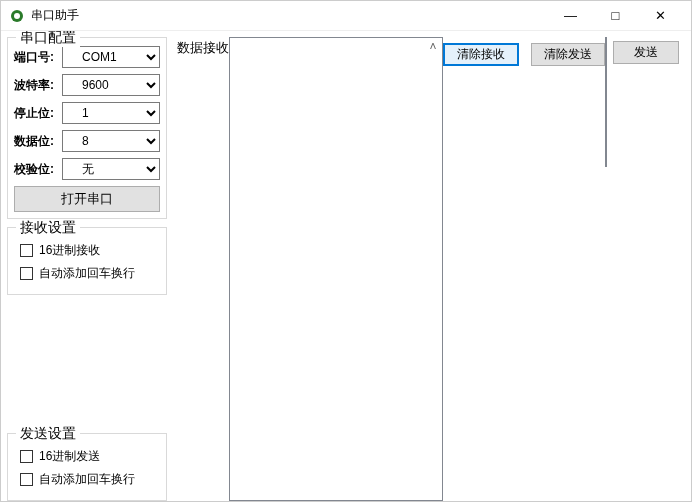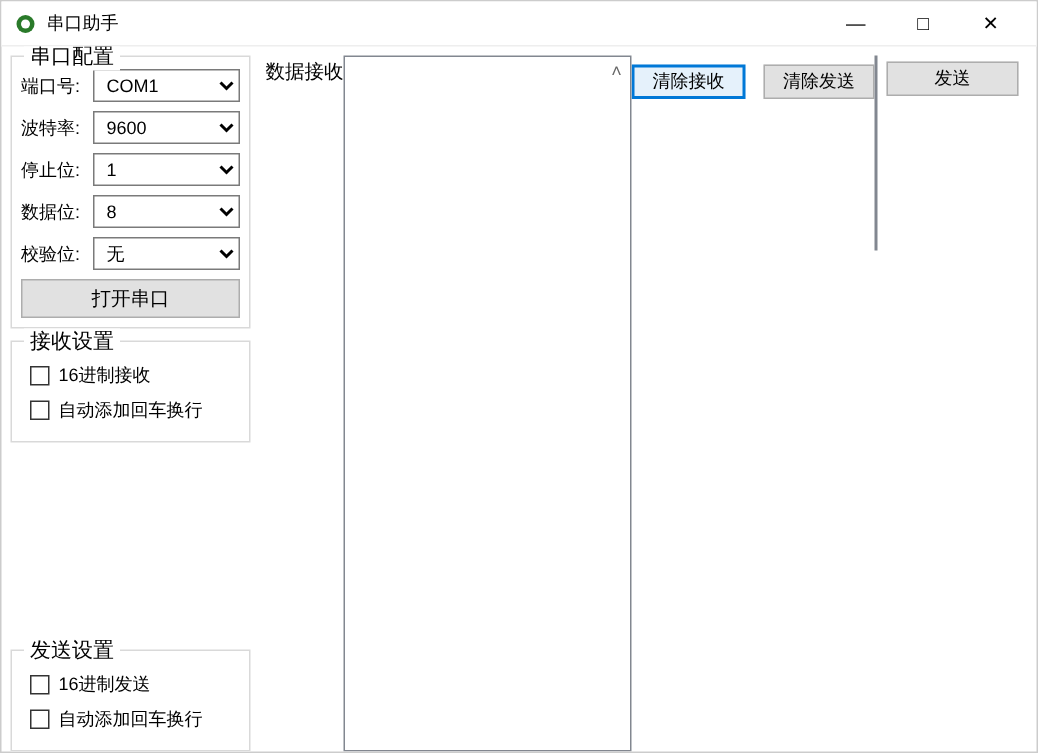--- a/index.html
+++ b/index.html
@@ -9,22 +9,22 @@
 .titlebar .icon { width: 16px; height: 16px; margin-right: 6px; }
 .titlebar .title { flex: 1; font-size: 12px; }
 .titlebar .controls { display: flex; gap: 0; }
 .titlebar .ctrl { width: 45px; height: 28px; display: flex; align-items: center; justify-content: center; font-size: 13px; font-family: Arial; }
 .content { flex: 1; display: flex; padding: 6px 6px 0 6px; gap: 8px; overflow: hidden; }
 .leftcol { width: 160px; display: flex; flex-direction: column; gap: 8px; }
 .rightcol { flex: 1; display: flex; flex-direction: row; }
 .group { border: 1px solid #d9d9d9; padding: 8px 6px 6px 6px; position: relative; background: #fff; }
 .group-title { position: absolute; top: -9px; left: 8px; background: #fff; padding: 0 4px; font-size: 14px; }
 .row { display: flex; align-items: center; margin-bottom: 6px; }
-.row .lbl { width: 48px; font-size: 12px; }
-.row select { flex: 1; height: 22px; border: 1px solid #7a7a7a; background: #fff; font-size: 12px; padding-left: 4px; }
+.row .lbl { width: 48px; font-size: 12px; font-weight: bold; }
+.row select { flex: 1; height: 22px; border: 1px solid #7a7a7a; background: #fff; font-size: 12px; padding-left: 15px; }
 .big-btn { display: flex; align-items: center; justify-content: center; height: 26px; border: 1px solid #adadad; background: #e1e1e1; font-size: 13px; margin-top: 2px; cursor: pointer; }
 .chk-row { display: flex; align-items: center; margin: 6px 0 6px 6px; gap: 6px; }
 .chk { width: 13px; height: 13px; border: 1px solid #333; background: #fff; }
 .sec-title { font-size: 13px; margin: 2px 0 4px 2px; }
 .recv-area { flex: 1; border: 1px solid #828790; background: #fff; position: relative; min-height: 100px; }
 .recv-area .sb { position: absolute; right: 2px; top: 2px; width: 14px; font-size: 12px; color: #666; text-align: center; }
 .btn-row { display: flex; margin: 6px 0; gap: 6px; }
 .small-btn { height: 23px; padding: 0 12px; display: inline-flex; align-items: center; justify-content: center; border: 1px solid #adadad; background: #e1e1e1; font-size: 12px; cursor: pointer; }
 .small-btn.primary { border: 2px solid #0078d7; background: #e5f1fb; }
 .spacer { flex: 1; }
@@ -121,19 +121,19 @@
       <div class="btn-row">
         <div class="small-btn primary">清除接收</div>
         <div class="spacer"></div>
         <div class="small-btn">清除发送</div>
       </div>
 
       <div class="send-area"></div>
 
       <div class="footer-row">
         <div class="spacer"></div>
-        <div class="small-btn" style="padding:0 31px">发送</div>
+        <div class="small-btn" style="padding:0 20px">发送</div>
       </div>
     </div>
   </div>
 
 </div>
 </div>
 
 </body></html>

